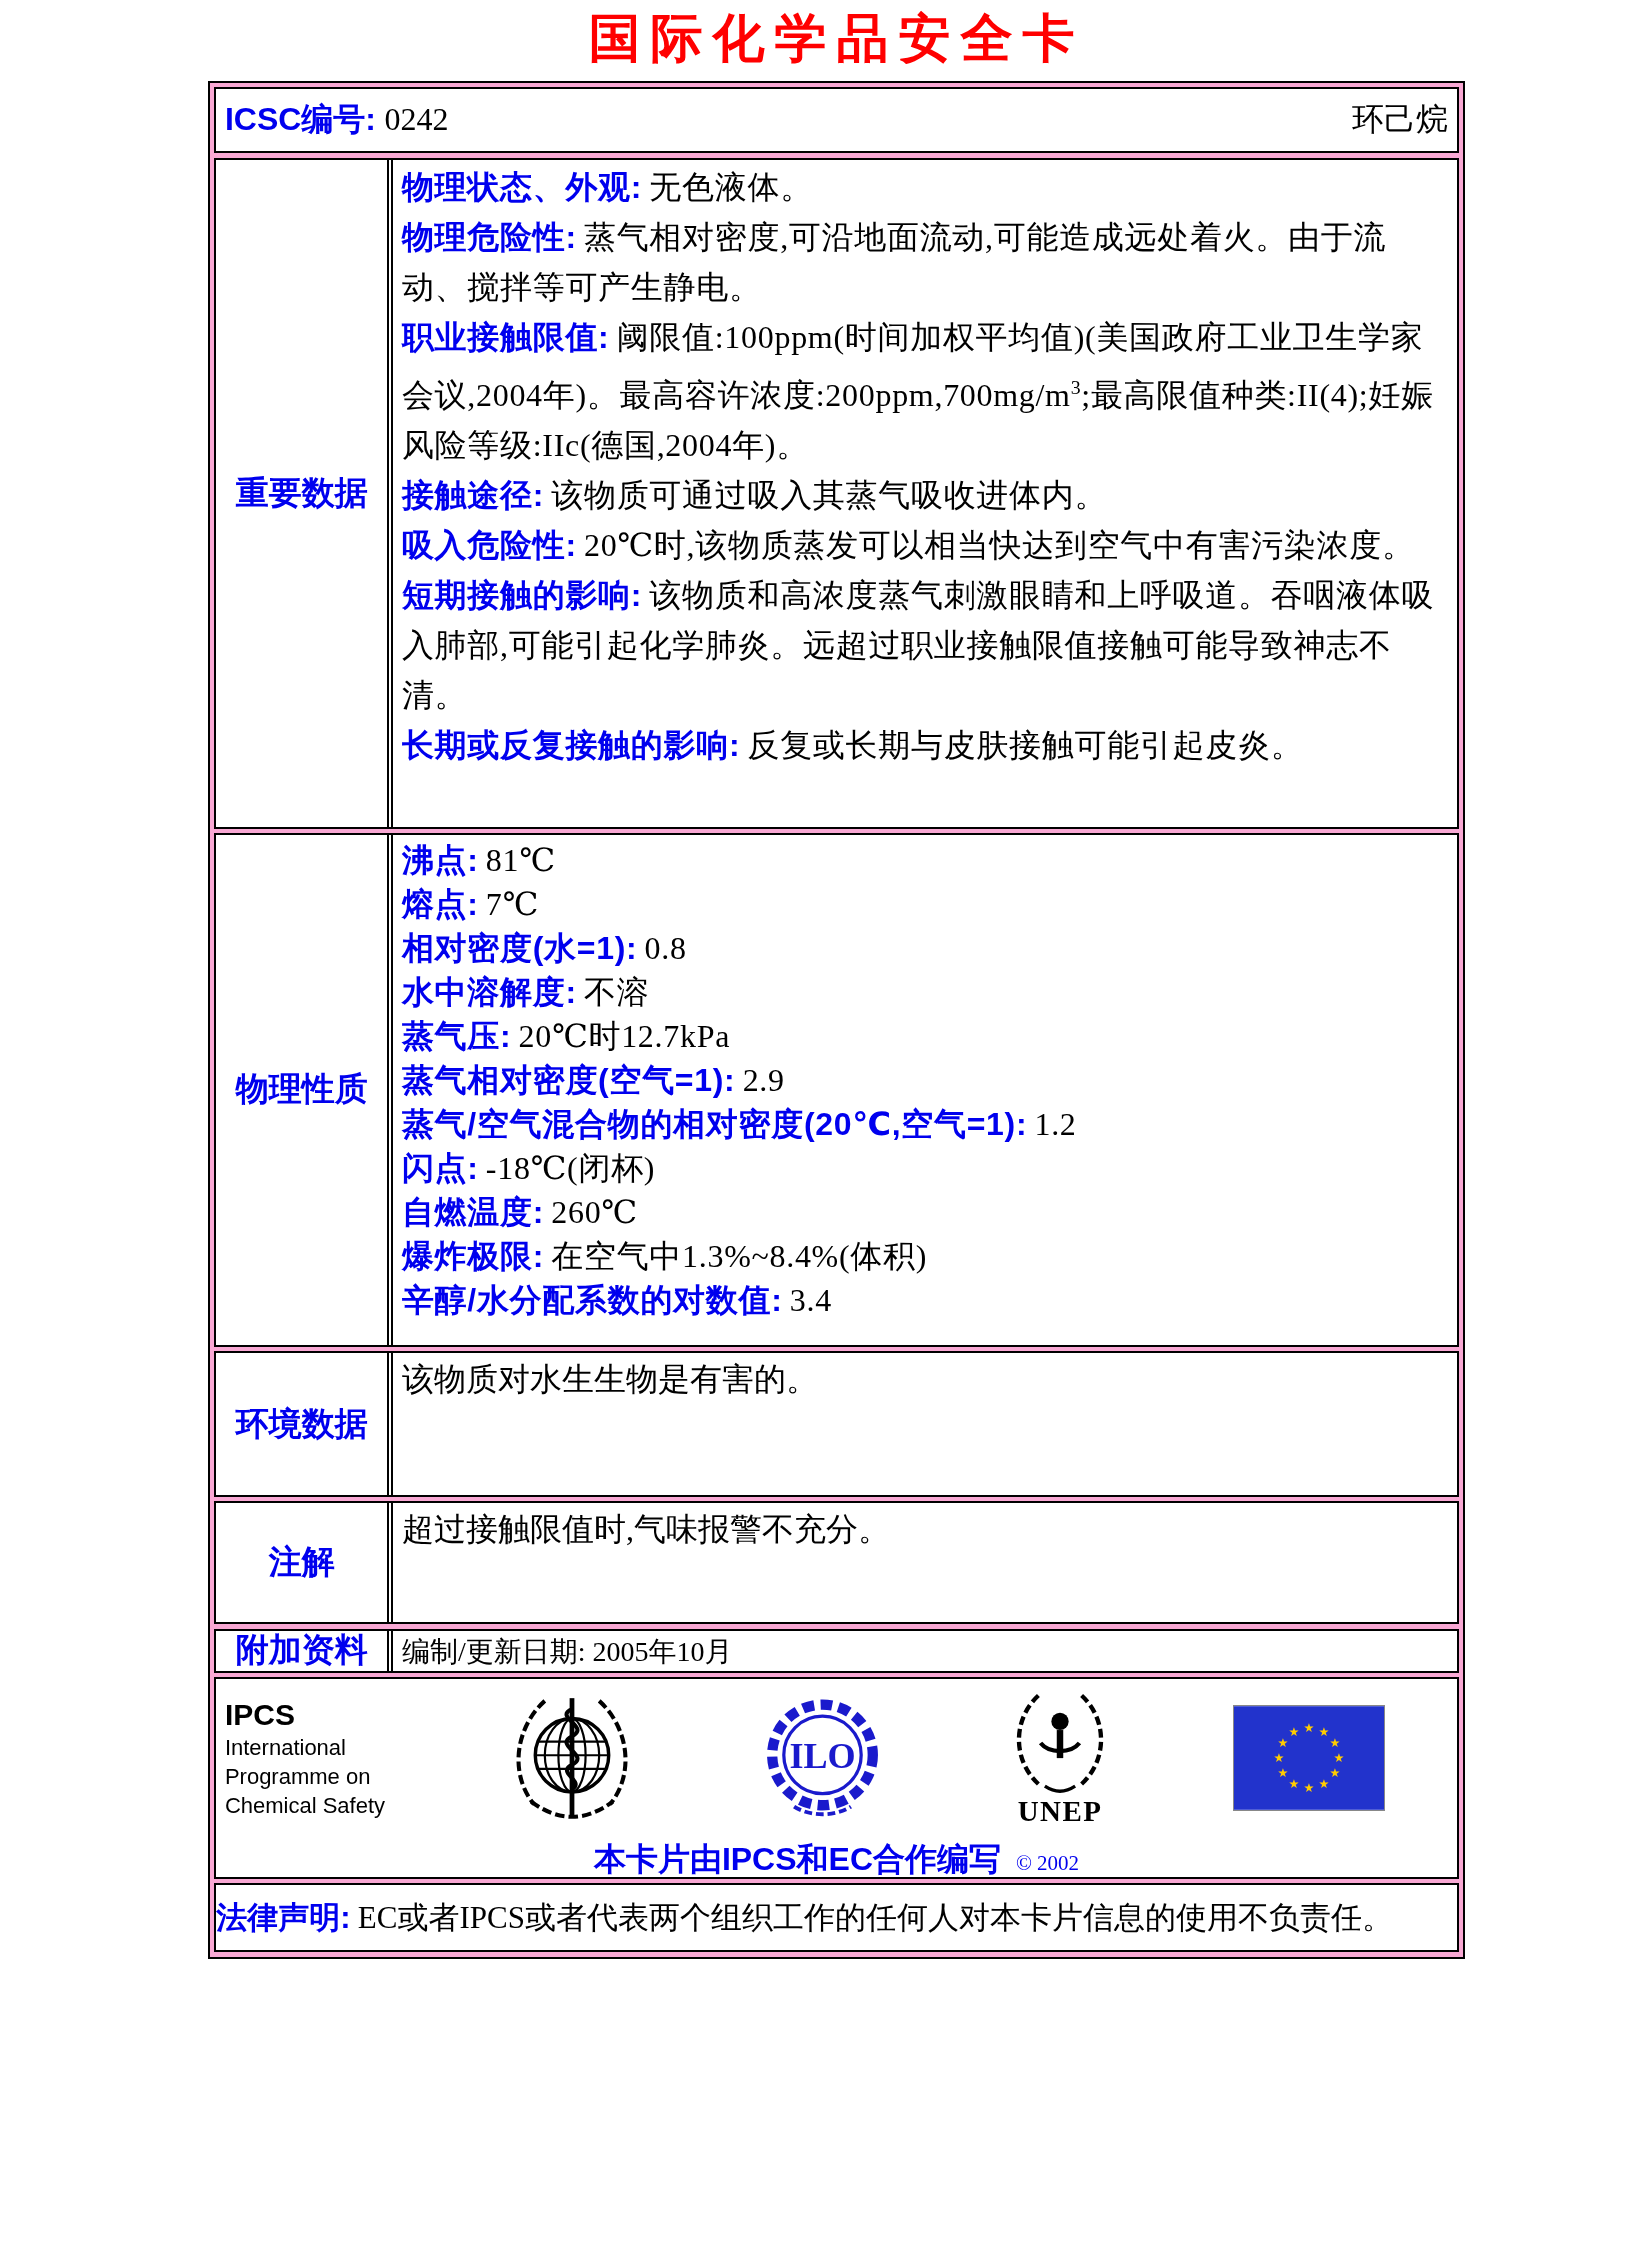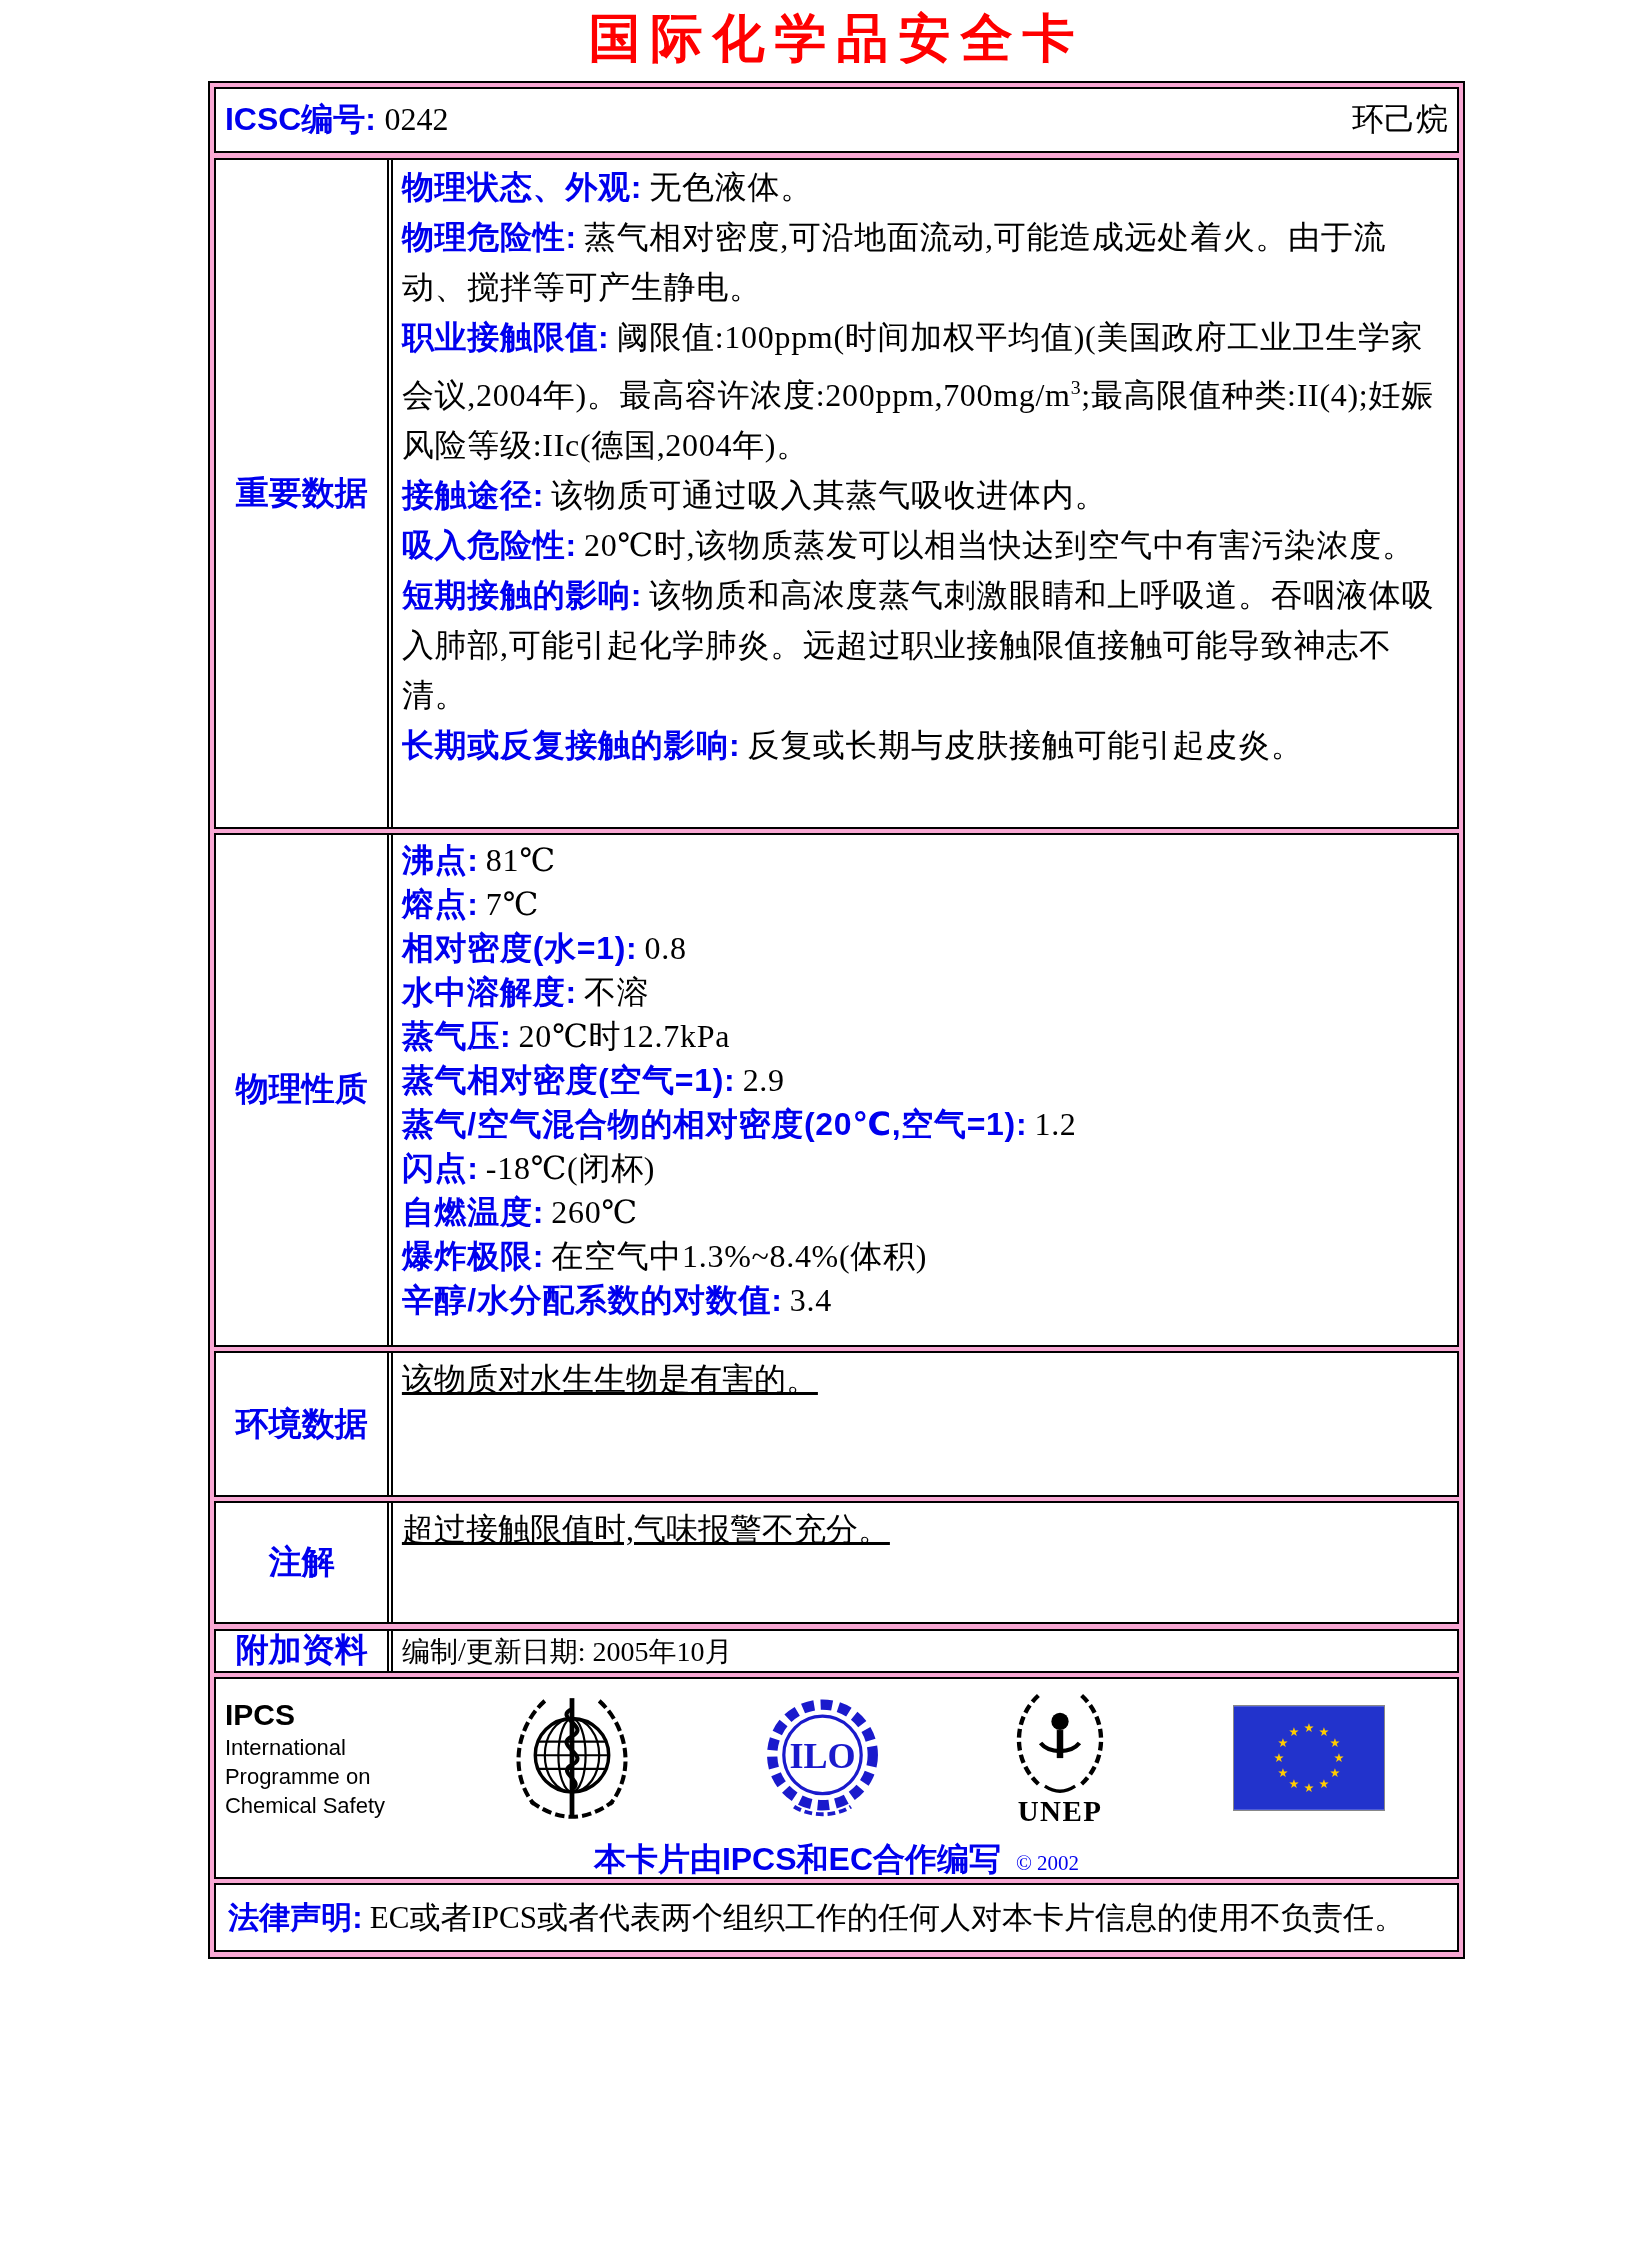--- a/index.html
+++ b/index.html
@@ -16,36 +16,36 @@
   .card{position:absolute;left:208px;top:81px;width:1257px;
         border:2.9px solid var(--border-black);background:#f9a8d4;}
   .box{margin:4.3px;border:2.2px solid var(--border-black);display:flex;overflow:hidden;background:#fff;}
   .b-icsc{height:66px;align-items:center;justify-content:space-between;padding:0 8.6px;}
   .b-imp{height:671px;}
   .b-phys{height:514px;}
   .b-env{height:146px;}
   .b-notes{height:123px;}
   .b-addl{height:44px;}
   .b-logos{height:202px;flex-direction:column;}
-  .b-legal{height:69px;align-items:center;padding:0 12px;}
+  .b-legal{height:69px;align-items:center;padding:0 0;}
   .label-cell{flex:0 0 171px;display:flex;align-items:center;justify-content:center;
               color:var(--label-blue);font-family:"Liberation Sans","DejaVu Sans",sans-serif;
               font-weight:bold;font-size:33px;text-align:center;}
   .content-cell{flex:1;border-left:6.5px double var(--border-black);padding:2.9px 11.5px 2.9px 8.6px;}
   .paras p.para{margin:0;font-size:32px;letter-spacing:0.7px;}
   .lh-wide p.para{line-height:50px;}
   .lh-tight p.para{line-height:44px;}
   .para .lbl{color:var(--label-blue);font-family:"Liberation Sans","DejaVu Sans",sans-serif;font-weight:bold;}
   .para .txt{margin-left:7.2px;}
   .para sup{font-size:0.62em;}
   .blbl{color:var(--label-blue);font-family:"Liberation Sans","DejaVu Sans",sans-serif;
         font-weight:bold;font-size:32px;}
   .btxt{font-size:32px;margin-left:8.6px;}
   .chem{font-size:32px;}
-  .plain-text{font-size:32px;line-height:46px;margin:0;text-decoration:underline;}
+  .plain-text{font-size:32px;line-height:46px;margin:0;}
   .one-line{font-size:28px;line-height:36px;margin:0;}
   .logos-row{display:flex;align-items:center;justify-content:space-between;
              padding:10px 72px 0 8.6px;height:148px;}
   .ipcs-block{font-family:"Liberation Sans","DejaVu Sans",sans-serif;}
   .ipcs-title{font-size:30px;font-weight:bold;line-height:37px;}
   .ipcs-line{font-size:22px;line-height:29px;}
   .unep-block{display:flex;flex-direction:column;align-items:center;}
   .unep-label{font-size:29px;font-weight:bold;letter-spacing:1.4px;line-height:29px;
               font-family:"Liberation Serif","DejaVu Serif",serif;}
   .caption{text-align:center;margin-top:11.5px;}

